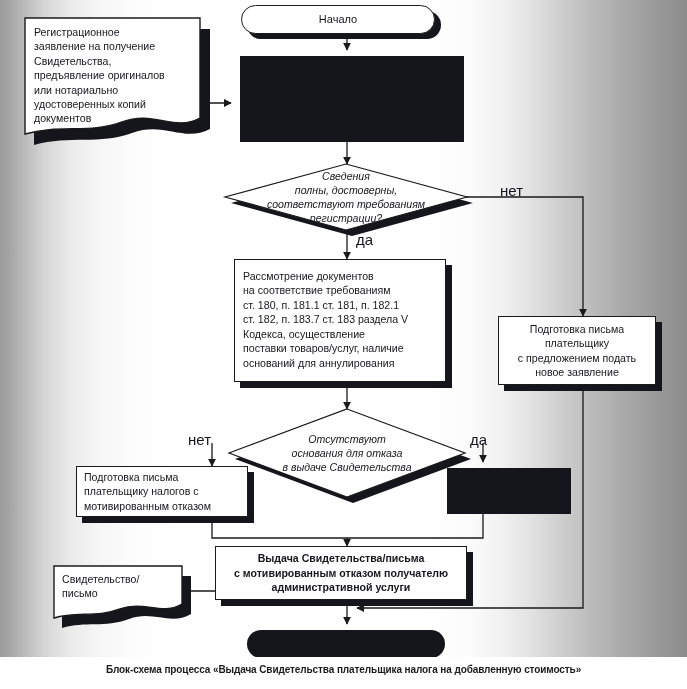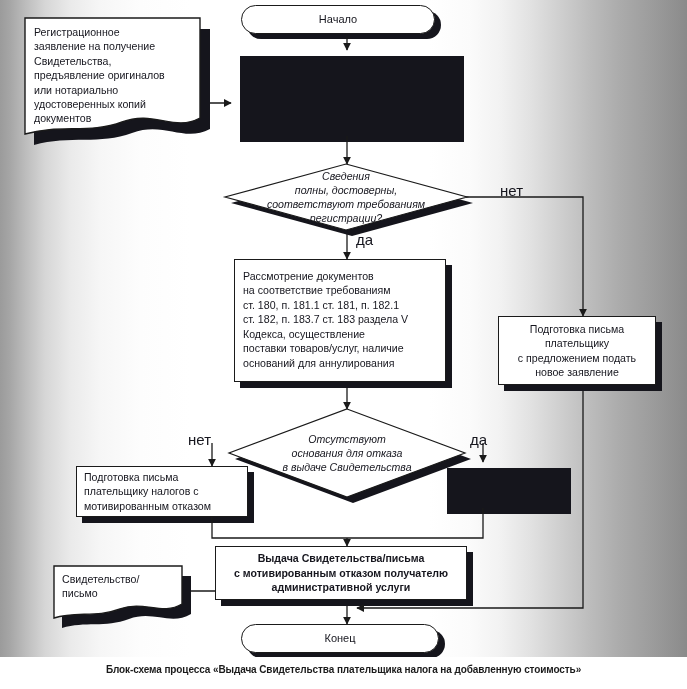--- a/index.html
+++ b/index.html
@@ -216,21 +216,18 @@
     <div class="doc-wrap" style="left:22px;top:565px;width:128px;height:48px;margin-left:31px;">
       <svg width="142" height="66" viewBox="0 0 142 66">
         <path d="M9,11 L138,11 L138,49 C118,61 100,45 76,54 C52,63 32,56 9,63 Z" fill="#15151c" stroke="none"></path>
         <path d="M1,1 L129,1 L129,39 C109,51 91,35 67,44 C43,53 23,46 1,53 Z" fill="#ffffff" stroke="#1a1a1a" stroke-width="1.4"></path>
       </svg>
       <div class="doc-label" style="left:9px;top:7px;width:115px;">Свидетельство/
 письмо</div>
     </div>
 
     <div class="term-shadow" style="left:247px;top:630px;width:198px;height:28px;"></div>
-    <div class="node term center" style="left:241px;top:624px;width:198px;height:29px;">
-      <div class="txt">Конец</div>
-    </div>
 
   </div>
 
   <div id="caption-bg"></div>
   <div id="caption">Блок-схема процесса «Выдача Свидетельства плательщика налога на добавленную стоимость»</div>
 </div>
 
 </body></html>

